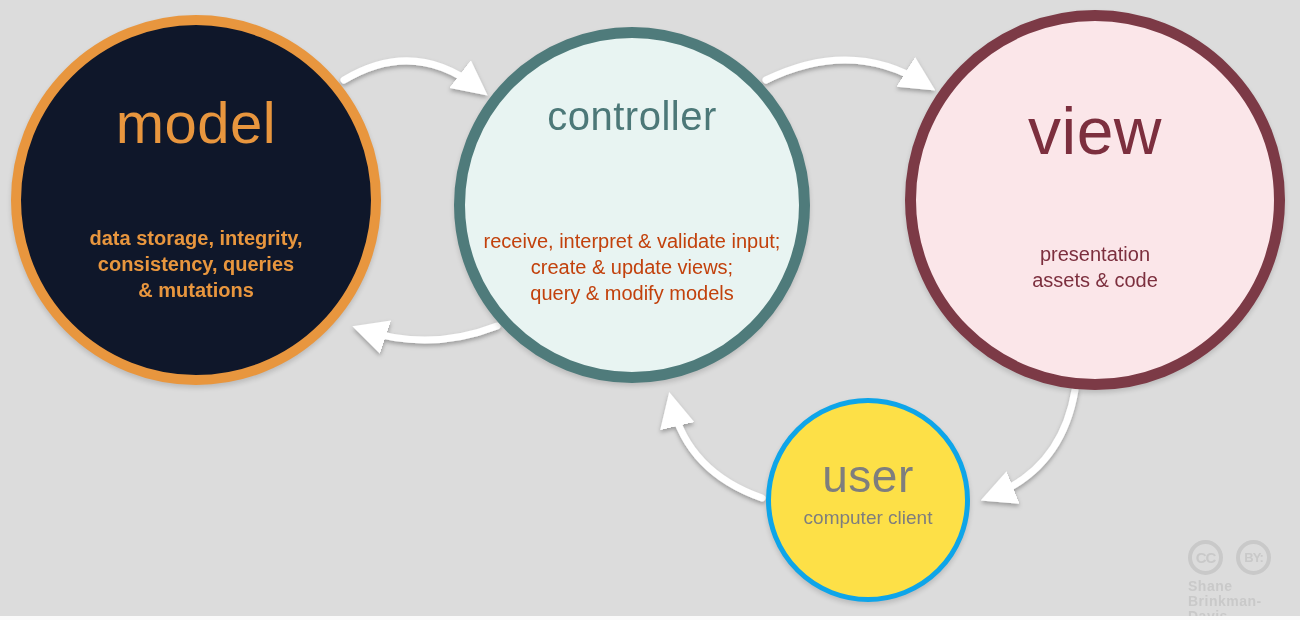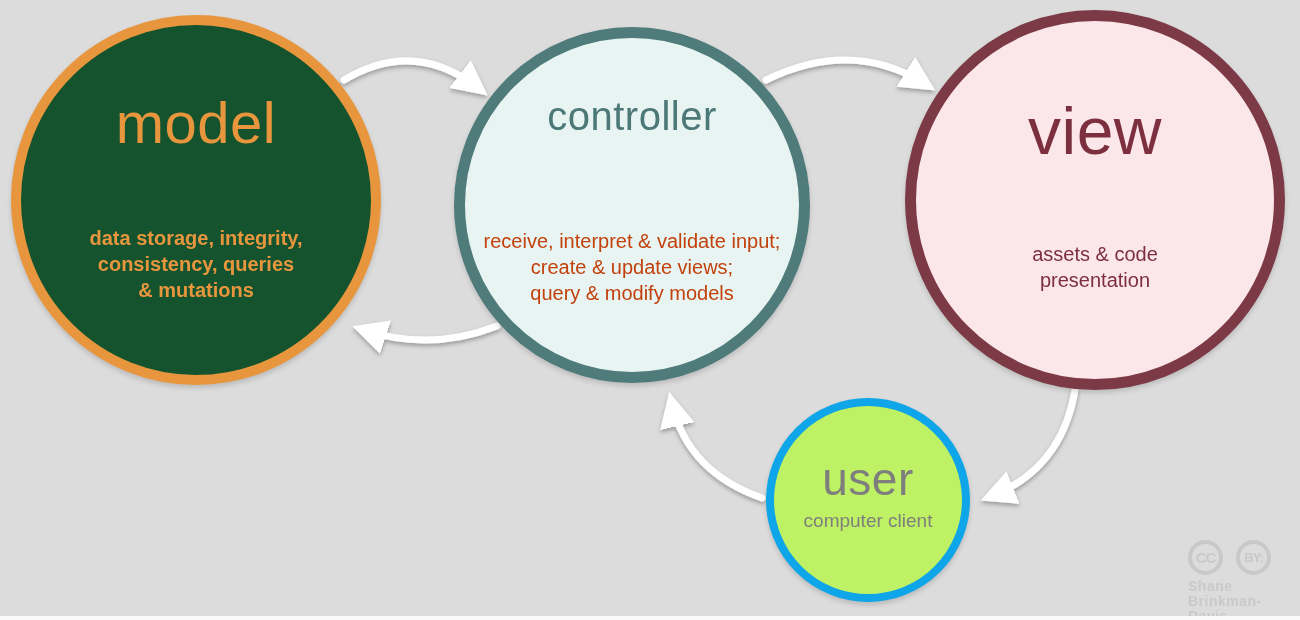--- a/index.html
+++ b/index.html
@@ -20,33 +20,33 @@
   }
   .node .title {
     position:absolute; left:0; width:100%;
     font-weight:300; letter-spacing:0.5px;
   }
   .node .body {
     position:absolute; left:0; width:100%;
     font-size:20px; line-height:26px;
   }
   
-  .node.model { left:11px; top:15px; width:370px; height:370px; border:10px solid #E8963E; background:#14532d; }
+  .node.model { left:11px; top:15px; width:370px; height:370px; border:10px solid #E8963E; background:#0f172a; }
   .node.model .title { top:64px; font-size:58px; color:#E8963E; }
   .node.model .body  { top:200px; color:#E8963E;font-weight:bold; }
   
   .node.controller { left:454px; top:27px; width:356px; height:356px; border:11px solid #4F7B7B; background:#E8F4F2; }
   .node.controller .title { top:56px; font-size:40px; color:#4C7878; }
   .node.controller .body  { top:190px; color:#c2410c; }
   
   .node.view { left:905px; top:10px; width:380px; height:380px; border:11px solid #7C3A46; background:#FBE6E9; }
   .node.view .title { top:72px; font-size:66px; color:#7C2F3E; }
   .node.view .body  { top:220px; color:#7C2F3E; }
   
-  .node.user { left:766px; top:398px; width:204px; height:204px; border:8px solid #0ea5e9; background:#bef264; }
+  .node.user { left:766px; top:398px; width:204px; height:204px; border:5px solid #0ea5e9; background:#fde047; }
   .node.user .title { top:46px; font-size:46px; color:#7E7E7E; }
   .node.user .body  { top:102px; font-size:19px; line-height:25px; color:#7E7E7E; }
 
   
   .attribution { position:absolute; left:1188px; top:540px; color:#c9c9c9; }
   .badges { display:flex; gap:13px; }
   .badge {
     width:27px; height:27px;
     border:4px solid #c9c9c9; border-radius:50%;
     display:flex; align-items:center; justify-content:center;
@@ -95,22 +95,22 @@
     <div class="body">
       <div>receive, interpret &amp; validate input;</div>
       <div>create &amp; update views;</div>
       <div>query &amp; modify models</div>
     </div>
   </div>
 
   <div class="node view">
     <div class="title">view</div>
     <div class="body">
+      <div>presentation</div>
       <div>assets &amp; code</div>
-      <div>presentation</div>
     </div>
   </div>
 
   <div class="node user">
     <div class="title">user</div>
     <div class="body">
       <div>computer client</div>
     </div>
   </div>
 

